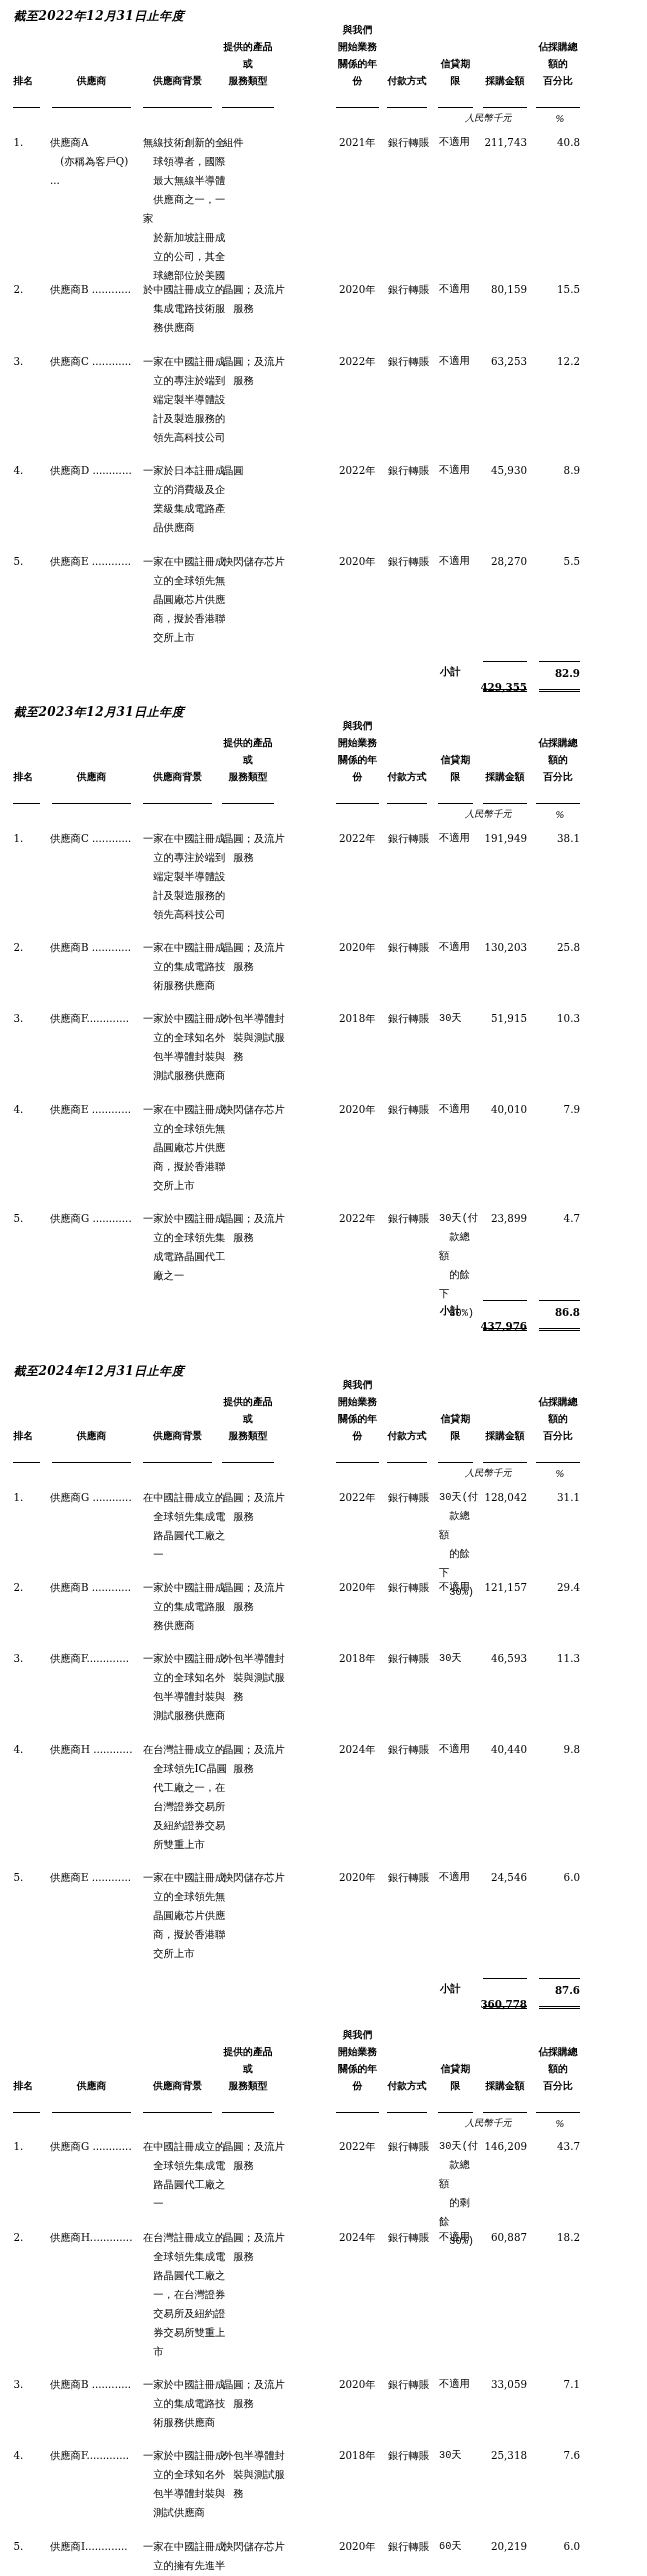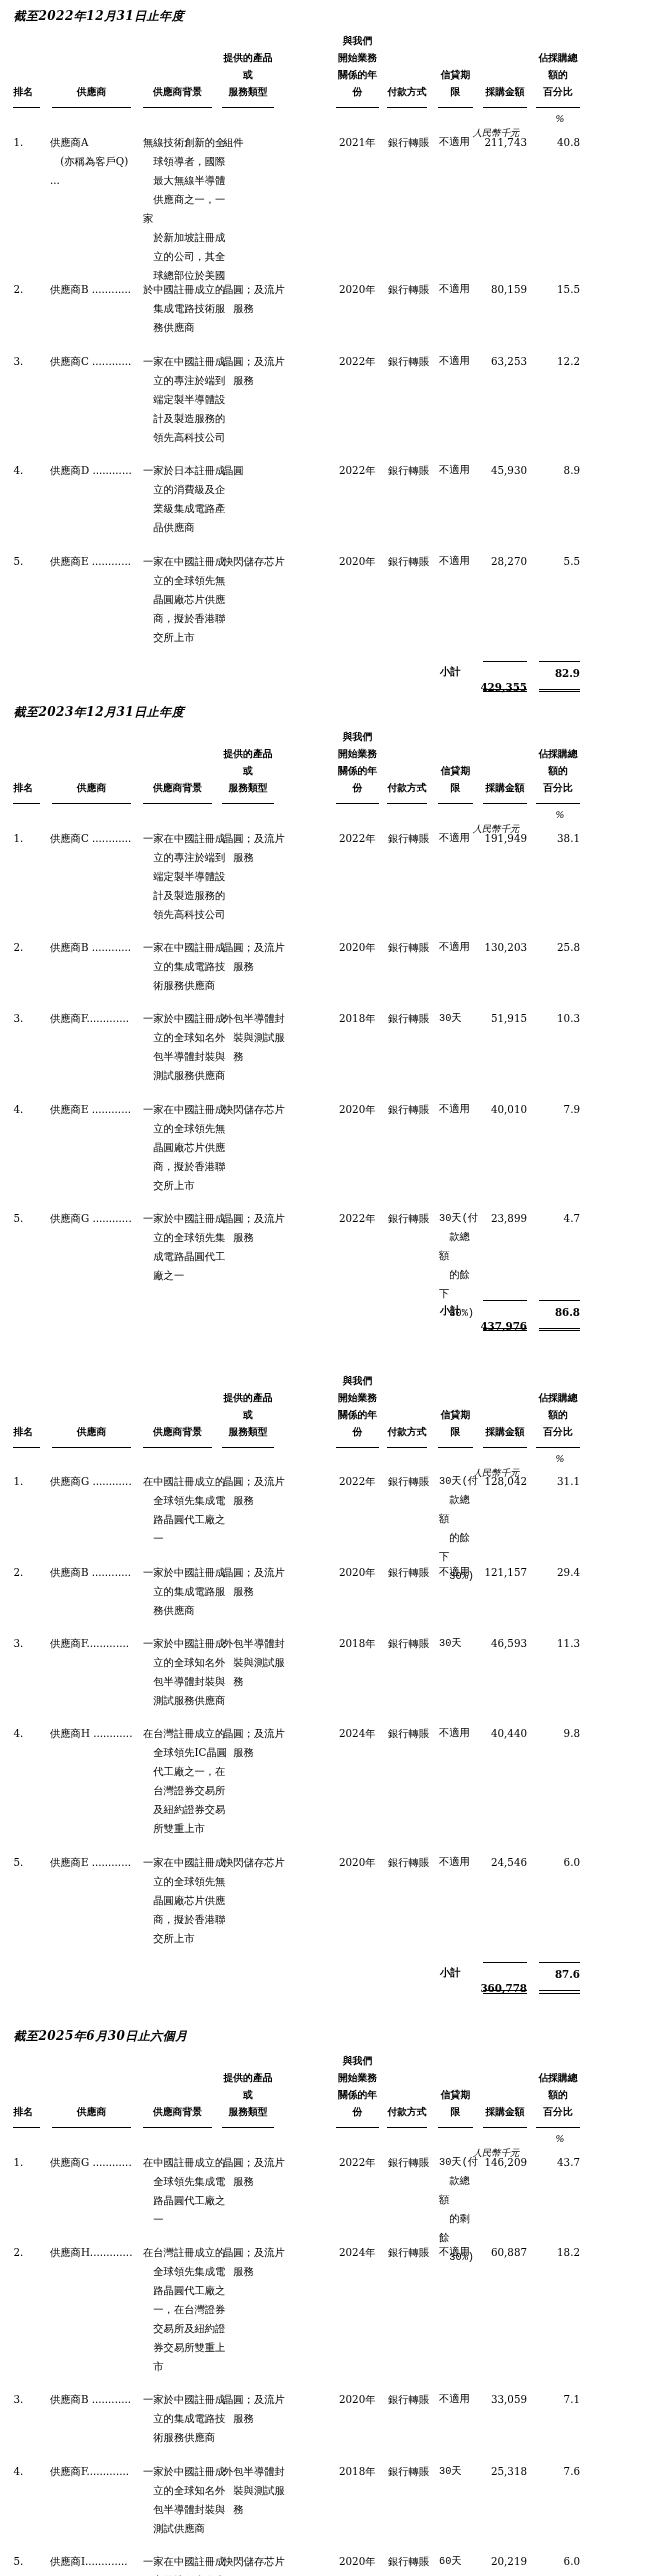--- a/index.html
+++ b/index.html
@@ -10,33 +10,33 @@
   }
   .sec{position:absolute;left:0;width:521px;}
   #s-0{top:9.3px}#s-1{top:705px}#s-2{top:1364px}#s-3{top:2029px}
   .sec h2{
     margin:0;padding-left:13.4px;font-size:12px;font-weight:bold;font-style:italic;
     line-height:15.5px;letter-spacing:0.5px;
   }
   .thead{position:relative;margin-top:15.5px;height:68px;}
   .hcell{
     position:absolute;bottom:0;font-weight:bold;font-size:9.8px;line-height:17px;
-    white-space:pre-line;border-bottom:1px solid #000;padding-bottom:7px;text-align:center;
+    white-space:pre-line;border-bottom:1px solid #000;padding-bottom:18px;text-align:center;
   }
   .h-rank{left:13.4px;width:27px;text-align:left;}
   .h-sup{left:52px;width:79px;margin-top:44px;}
   .h-bg{left:143px;width:69px;}
   .h-type{left:222px;width:52px;}
   .h-year{left:336px;width:43px;}
   .h-pay{left:387px;width:40px;}
   .h-credit{left:438px;width:35px;margin-top:28px;}
   .h-amt{left:483px;width:44px;}
   .h-pct{left:536px;width:44px;}
   .subhead{position:relative;height:20.6px;margin-top:3.1px;font-style:italic;font-size:9.3px;}
-  .unit-amt{position:absolute;left:465px;width:62px;text-align:center;top:16px;}
+  .unit-amt{position:absolute;left:465px;width:62px;text-align:left;top:1px;}
   .unit-pct{position:absolute;left:534px;width:52px;text-align:center;top:2.1px;}
   .rows{margin-top:1px;}
   .row{position:relative;margin-bottom:14.4px;}
   .cell{position:absolute;top:0;font-size:10.3px;line-height:19px;white-space:pre-line;}
   .c-rank{left:13.4px;width:31px;}
   .c-sup{left:50px;width:89px;}
   .c-bg{left:143px;width:87px;}
   .c-type{left:223px;width:68px;}
   .c-year{left:339px;width:45px;}
   .c-pay{left:388px;width:47px;}
@@ -272,20 +272,21 @@
       <div class="st-line st-line-amt"></div>
       <div class="st-line st-line-pct"></div>
       <span class="st-label">小計</span>
       <span class="st-amt">437,976</span>
       <span class="st-pct">86.8</span>
       <div class="st-dline st-line-amt"></div>
       <div class="st-dline st-line-pct"></div>
     </div>
   </section>
     <section class="sec" id="s-2">
+    <h2>截至2024年12月31日止年度</h2>
     <div class="thead">
       <div class="hcell h-rank">排名</div>
       <div class="hcell h-sup">供應商</div>
       <div class="hcell h-bg">供應商背景</div>
       <div class="hcell h-type">提供的產品或
 服務類型</div>
       <div class="hcell h-year">與我們
 開始業務
 關係的年份</div>
       <div class="hcell h-pay">付款方式</div>
@@ -384,21 +385,20 @@
       <div class="st-line st-line-amt"></div>
       <div class="st-line st-line-pct"></div>
       <span class="st-label">小計</span>
       <span class="st-amt">360,778</span>
       <span class="st-pct">87.6</span>
       <div class="st-dline st-line-amt"></div>
       <div class="st-dline st-line-pct"></div>
     </div>
   </section>
     <section class="sec" id="s-3">
-    <h2>截至2025年6月30日止六個月</h2>
     <div class="thead">
       <div class="hcell h-rank">排名</div>
       <div class="hcell h-sup">供應商</div>
       <div class="hcell h-bg">供應商背景</div>
       <div class="hcell h-type">提供的產品或
 服務類型</div>
       <div class="hcell h-year">與我們
 開始業務
 關係的年份</div>
       <div class="hcell h-pay">付款方式</div>

